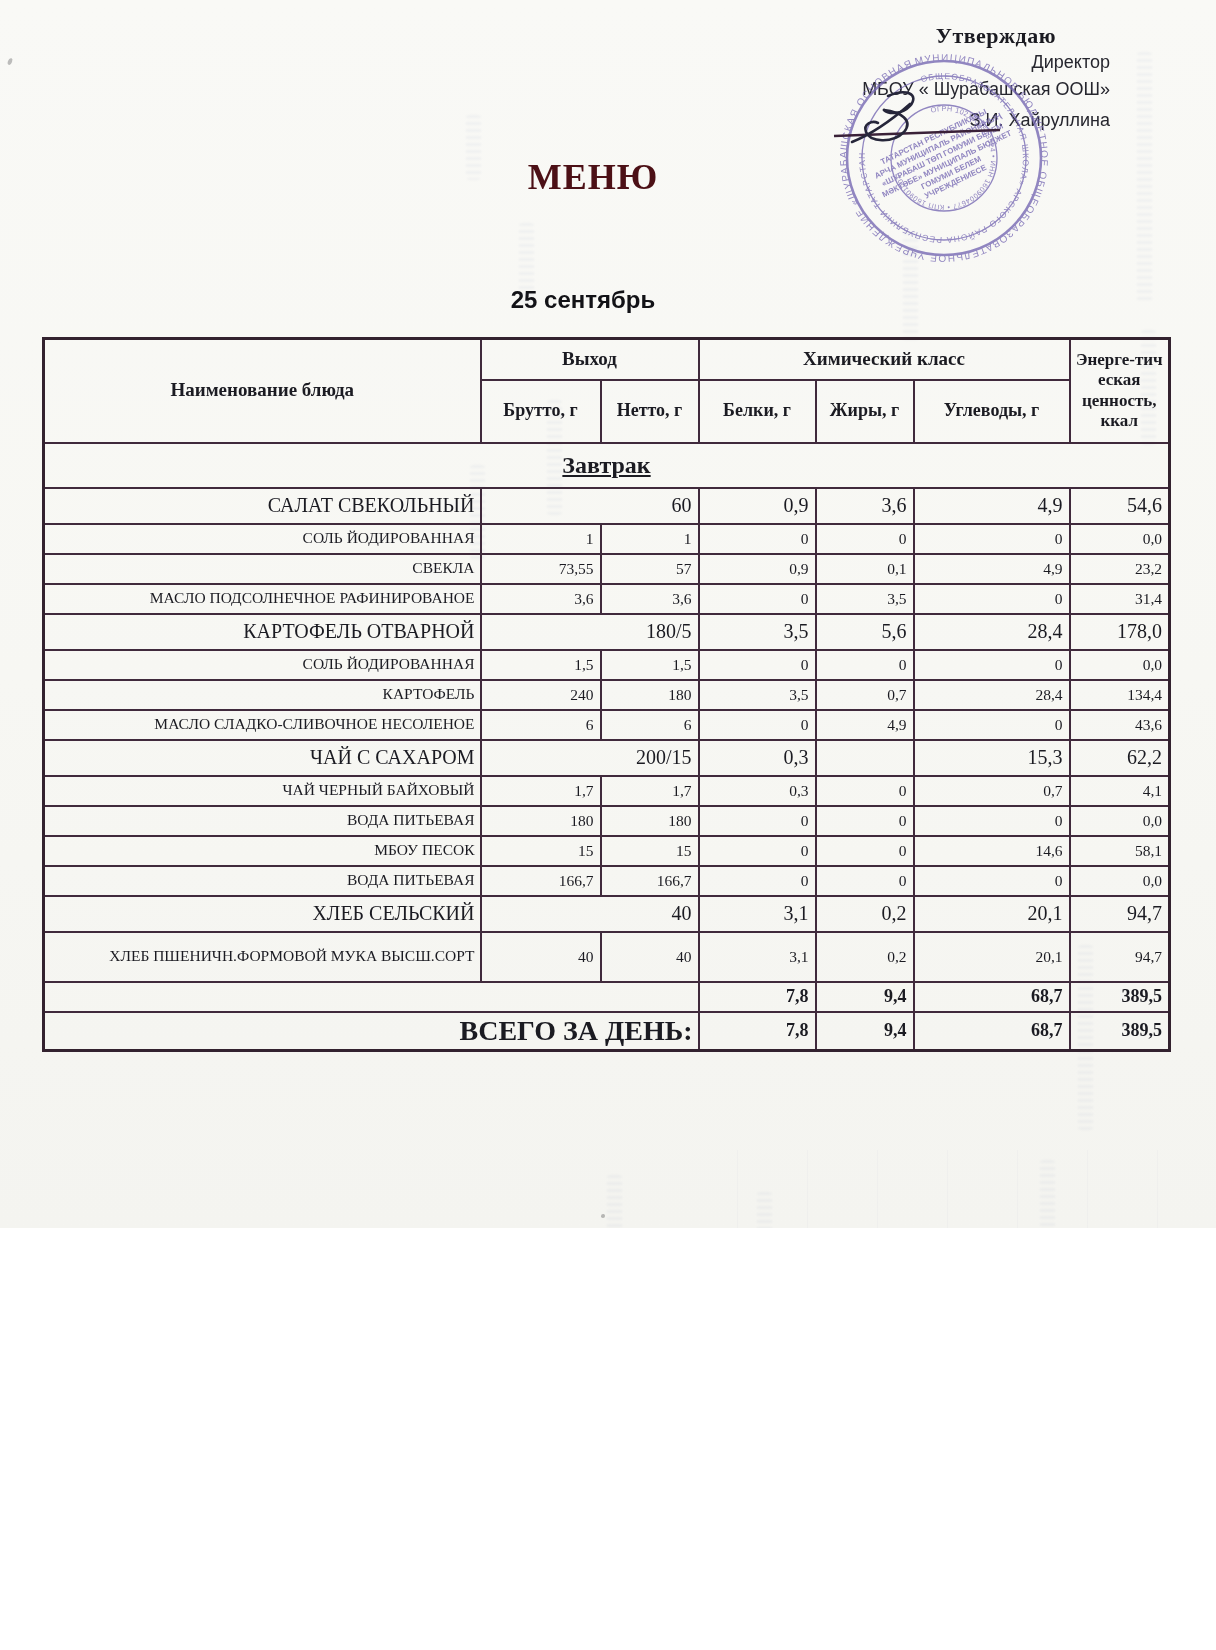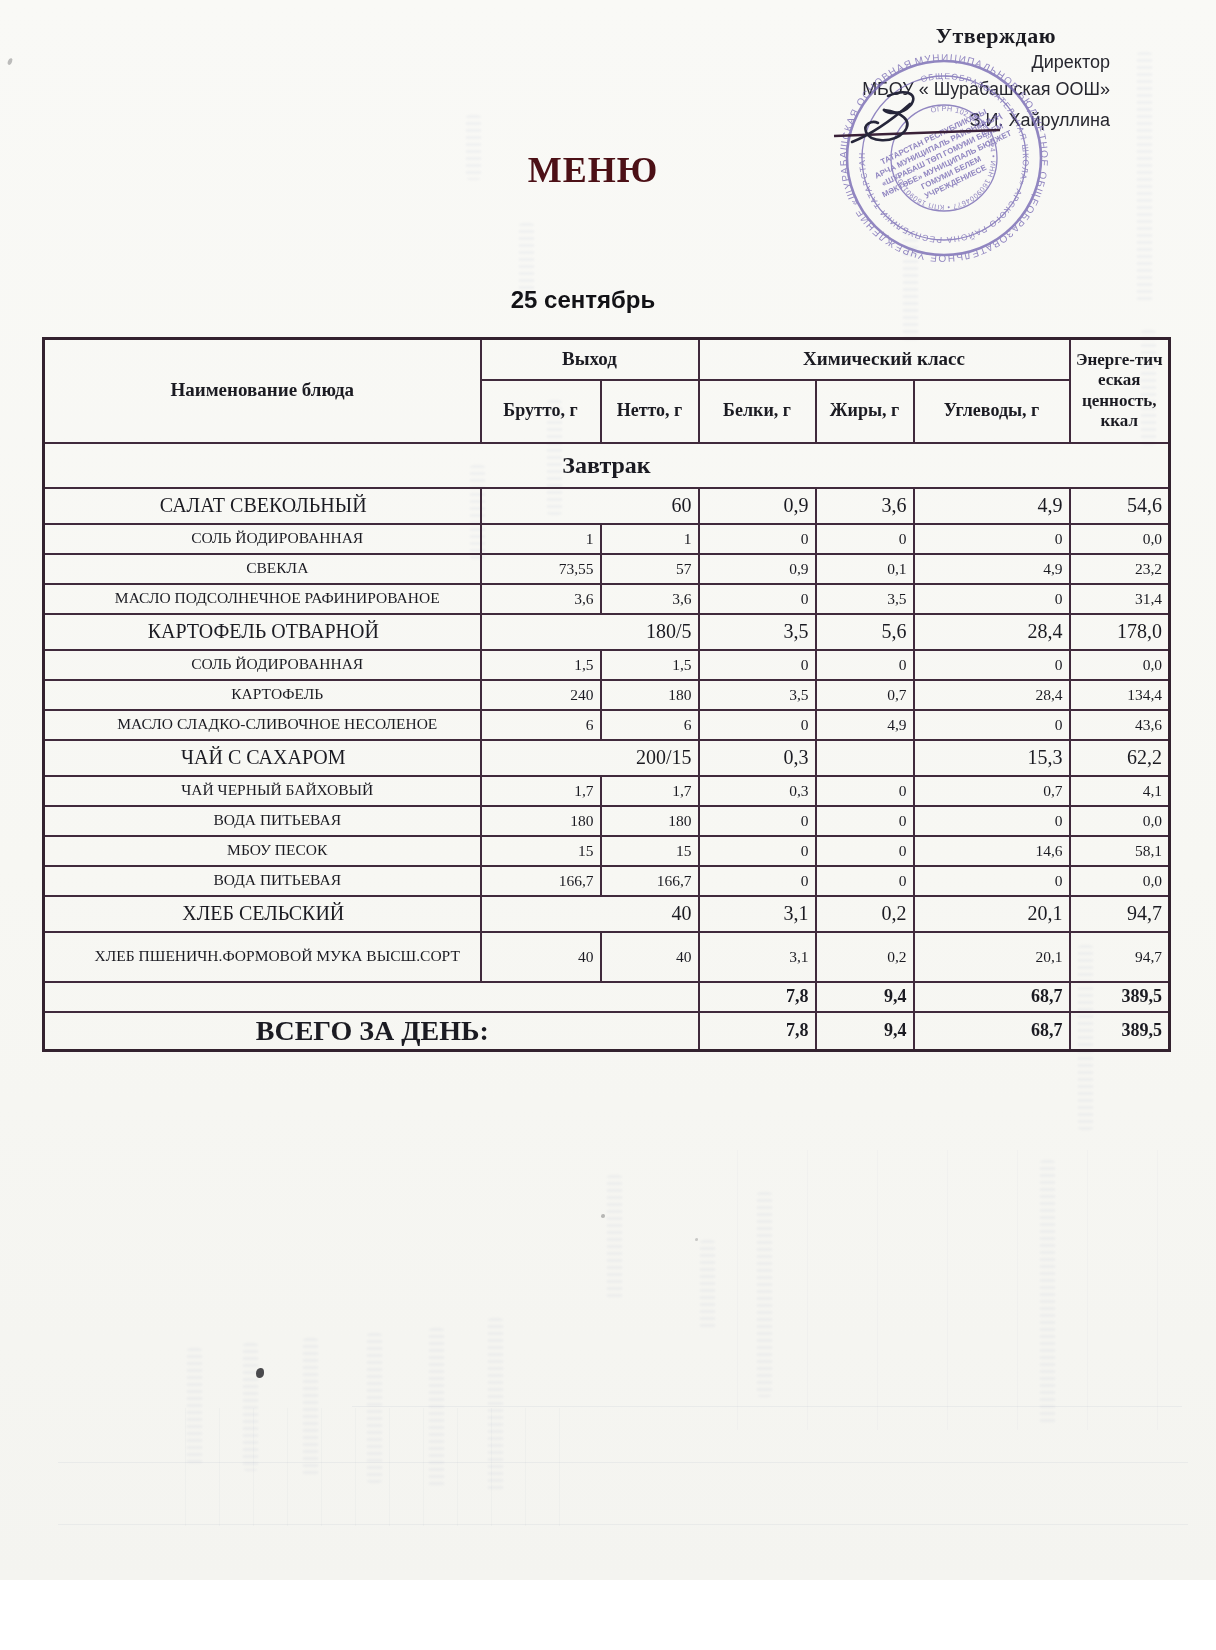--- a/index.html
+++ b/index.html
@@ -1,51 +1,51 @@
 <!DOCTYPE html>
 <html><head>
 <meta charset="utf-8">
 <style>
   html,body{margin:0;padding:0;}
-  .page{position:relative;width:1216px;height:1580px;overflow:hidden;
+  .page{position:relative;width:1216px;height:1228px;overflow:hidden;
     background:linear-gradient(180deg,#f9f9f6 0%,#f7f7f3 55%,#f4f4f0 100%);
     font-family:"Liberation Serif",serif;color:#1b1b22;}
   
   .approval{position:absolute;top:22px;right:106px;text-align:right;line-height:27px;z-index:3;}
   .approve-word{font-size:22px;font-weight:bold;padding-right:54px;letter-spacing:.5px;}
   .approval .sans{font-family:"Liberation Sans",sans-serif;font-size:18px;color:#26262e;}
   .signer{margin-top:4px;}
   
   .stamp{position:absolute;left:826px;top:40px;z-index:4;opacity:.78;filter:blur(.4px);}
   .signature{position:absolute;left:822px;top:86px;z-index:5;}
   
-  .doc-title{position:absolute;left:0;right:30px;top:149px;text-align:center;
+  .doc-title{position:absolute;left:0;right:30px;top:156px;text-align:center;
     font-size:36px;font-weight:bold;letter-spacing:1px;color:#4c1016;}
   .doc-subtitle{position:absolute;left:0;right:30px;top:226px;text-align:center;
     font-size:24px;font-weight:bold;color:#2a2128;}
   .doc-date{position:absolute;left:0;right:50px;top:286px;text-align:center;
     font-family:"Liberation Sans",sans-serif;font-size:24px;font-weight:bold;color:#121216;}
   
   table.menu{position:absolute;left:42px;top:337px;width:1126px;z-index:2;
     border-collapse:collapse;table-layout:fixed;background:transparent;}
   table.menu,table.menu td,table.menu th{border:2px solid #402a3c;}
   table.menu{border-width:3px;border-color:#33222f;}
   th{font-weight:bold;padding:2px 3px;line-height:1.2;}
   .hdr1{height:41px;font-size:19px;}
   .hdr2 th{height:57px;font-size:18px;}
   .energy-hdr{font-size:17px;}
   td{padding:0 5px;vertical-align:middle;}
-  .section-row td{height:43px;text-align:center;font-weight:bold;font-size:24px;}
+  .section-row td{height:43px;text-align:center;font-weight:bold;font-size:24px;text-decoration:underline;}
   .dish-row td{height:34px;font-size:20px;}
   .ing-row td{height:28px;font-size:15.5px;}
   .ing-row.tall td{height:48px;}
   .subtotal-row td{height:28px;}
   .grand-row td{height:36px;}
   .grand-row td{border-top-width:3px;}
-  .name-cell{text-align:center;padding-left:7px;}
+  .name-cell{text-align:right;padding-left:7px;}
   .ing-name{padding-left:7px;text-indent:28px;line-height:1.3;}
   .num-cell{text-align:right;padding-right:6px;}
   .total-num{font-weight:bold;font-size:18px;}
   .grand-name{font-weight:bold;font-size:28px;}
   
   .ghost-v{position:absolute;width:15px;border-radius:4px;z-index:1;opacity:.10;filter:blur(1.2px);
     background:repeating-linear-gradient(180deg,rgba(104,120,162,.6) 0 3px,transparent 3px 7px);}
   .ghost-grid{position:absolute;z-index:1;opacity:.07;filter:blur(.6px);
     background:repeating-linear-gradient(90deg,rgba(100,115,155,.55) 0 1px,transparent 1px 34px);}
   .ghost-grid.wide{background:repeating-linear-gradient(90deg,rgba(100,115,155,.5) 0 1px,transparent 1px 70px);}

